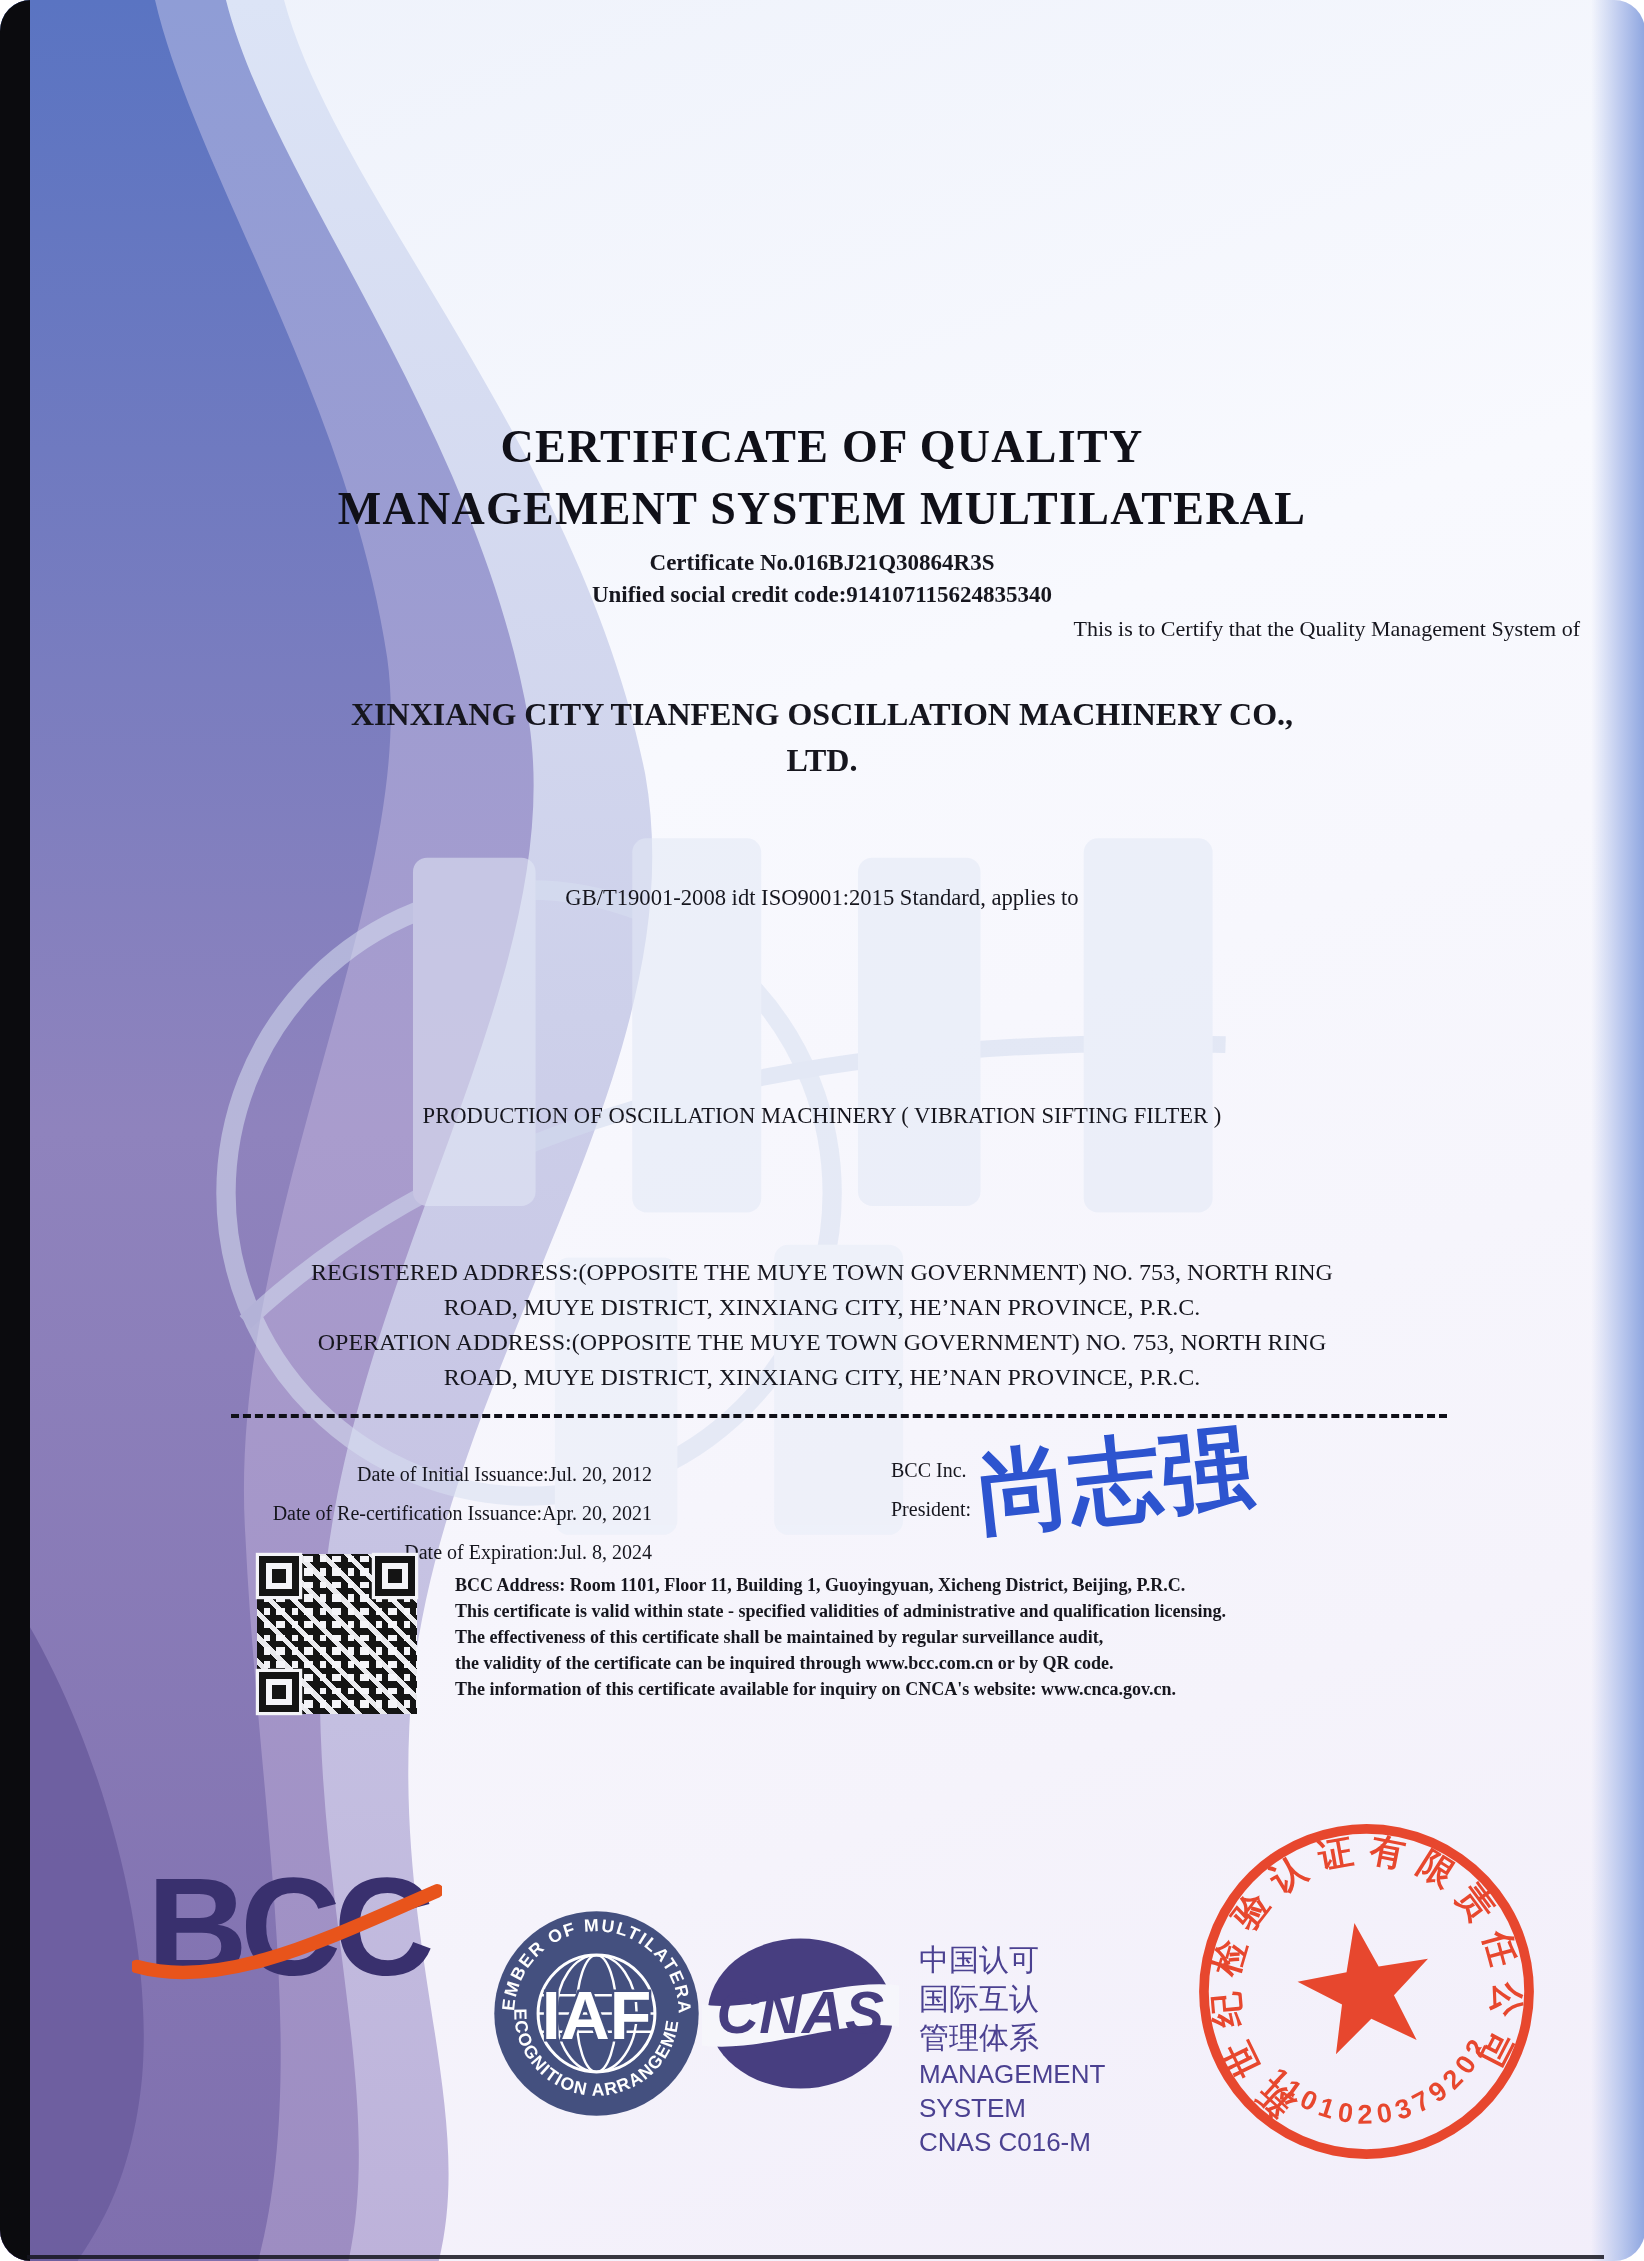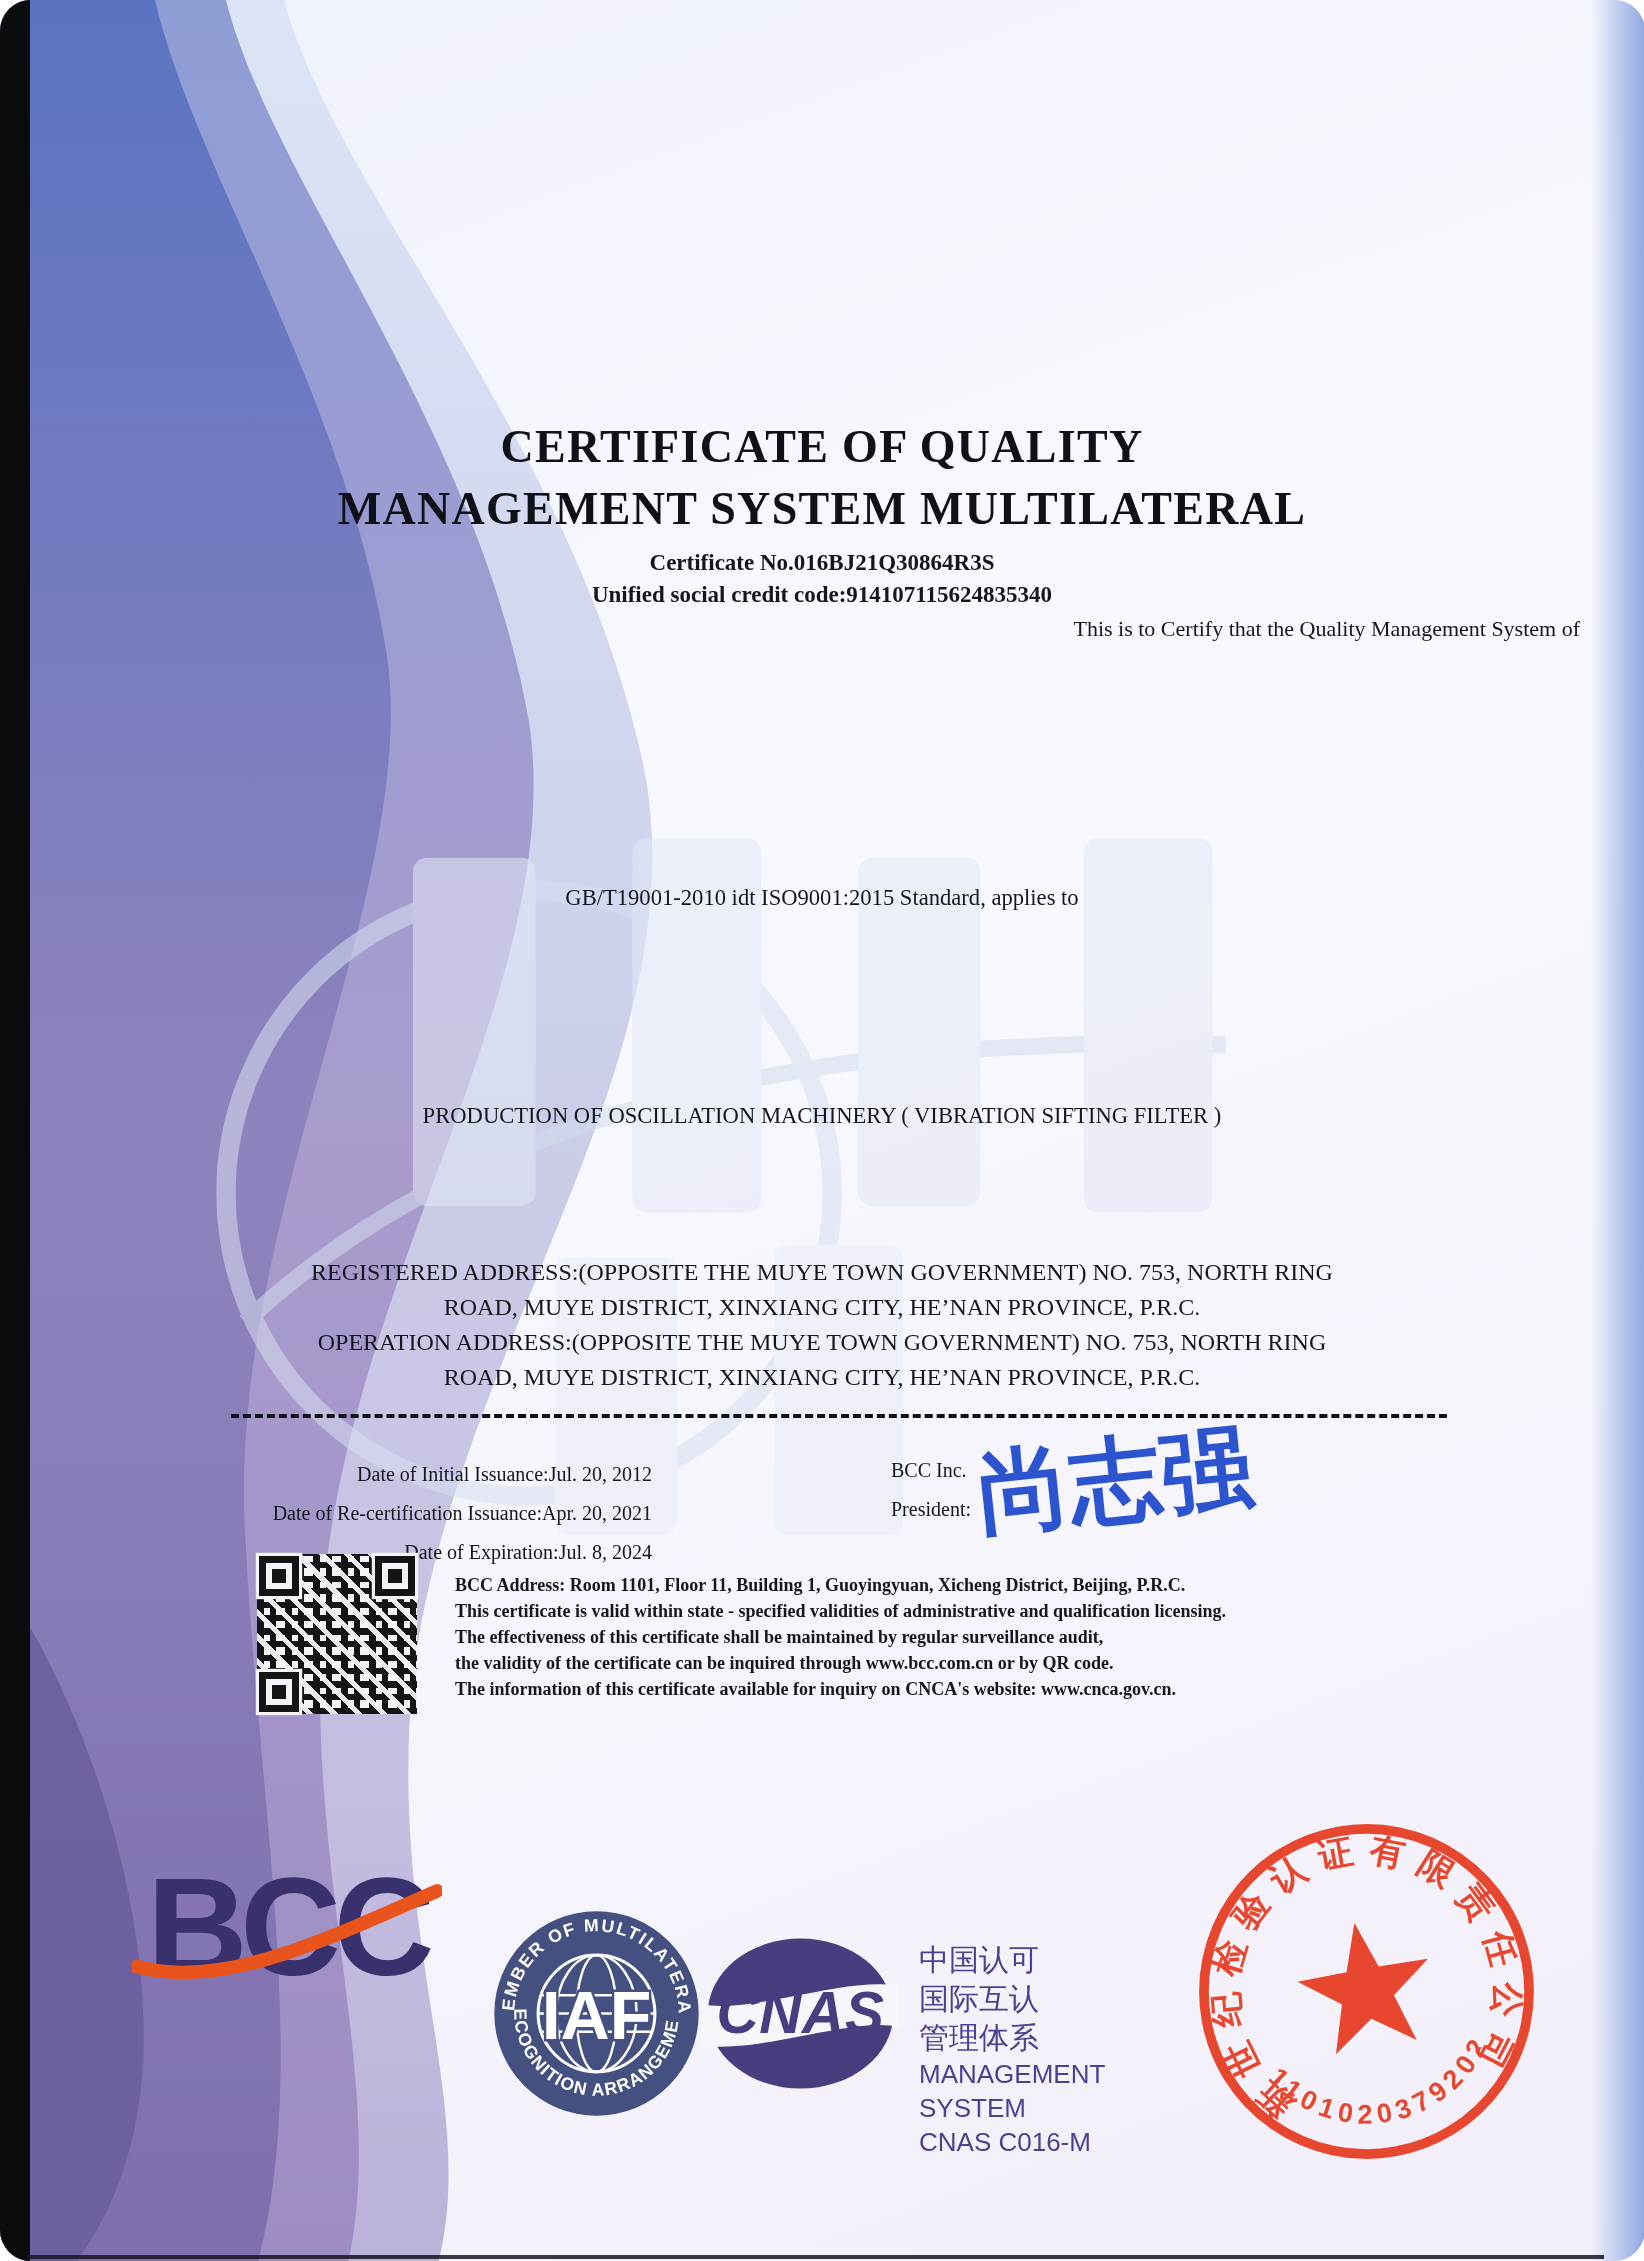--- a/index.html
+++ b/index.html
@@ -97,21 +97,25 @@
   <div class="right-strip"></div>
   <div class="bottom-line"></div>
 
   <div class="abs ctr title">
     <div>CERTIFICATE OF QUALITY</div>
     <div>MANAGEMENT SYSTEM MULTILATERAL</div>
   </div>
   <div class="abs ctr certno">Certificate No.016BJ21Q30864R3S</div>
   <div class="abs ctr credit">Unified social credit code:914107115624835340</div>
   <div class="abs ctr certify">This is to Certify that the Quality Management System of</div>
-  <div class="abs ctr standard">GB/T19001-2010 idt ISO9001:2015 Standard, applies to</div>
+  <div class="abs ctr company">
+    <div>XINXIANG CITY TIANFENG OSCILLATION MACHINERY CO.,</div>
+    <div>LTD.</div>
+  </div>
+  <div class="abs ctr standard">GB/T19001-2008 idt ISO9001:2015 Standard, applies to</div>
   <div class="abs ctr scope">PRODUCTION OF OSCILLATION MACHINERY ( VIBRATION SIFTING FILTER )</div>
   <div class="abs ctr addresses">
     <div>REGISTERED ADDRESS:(OPPOSITE THE MUYE TOWN GOVERNMENT) NO. 753, NORTH RING</div>
     <div>ROAD, MUYE DISTRICT, XINXIANG CITY, HE’NAN PROVINCE, P.R.C.</div>
     <div>OPERATION ADDRESS:(OPPOSITE THE MUYE TOWN GOVERNMENT) NO. 753, NORTH RING</div>
     <div>ROAD, MUYE DISTRICT, XINXIANG CITY, HE’NAN PROVINCE, P.R.C.</div>
   </div>
 
   <div class="abs sep"></div>
 

